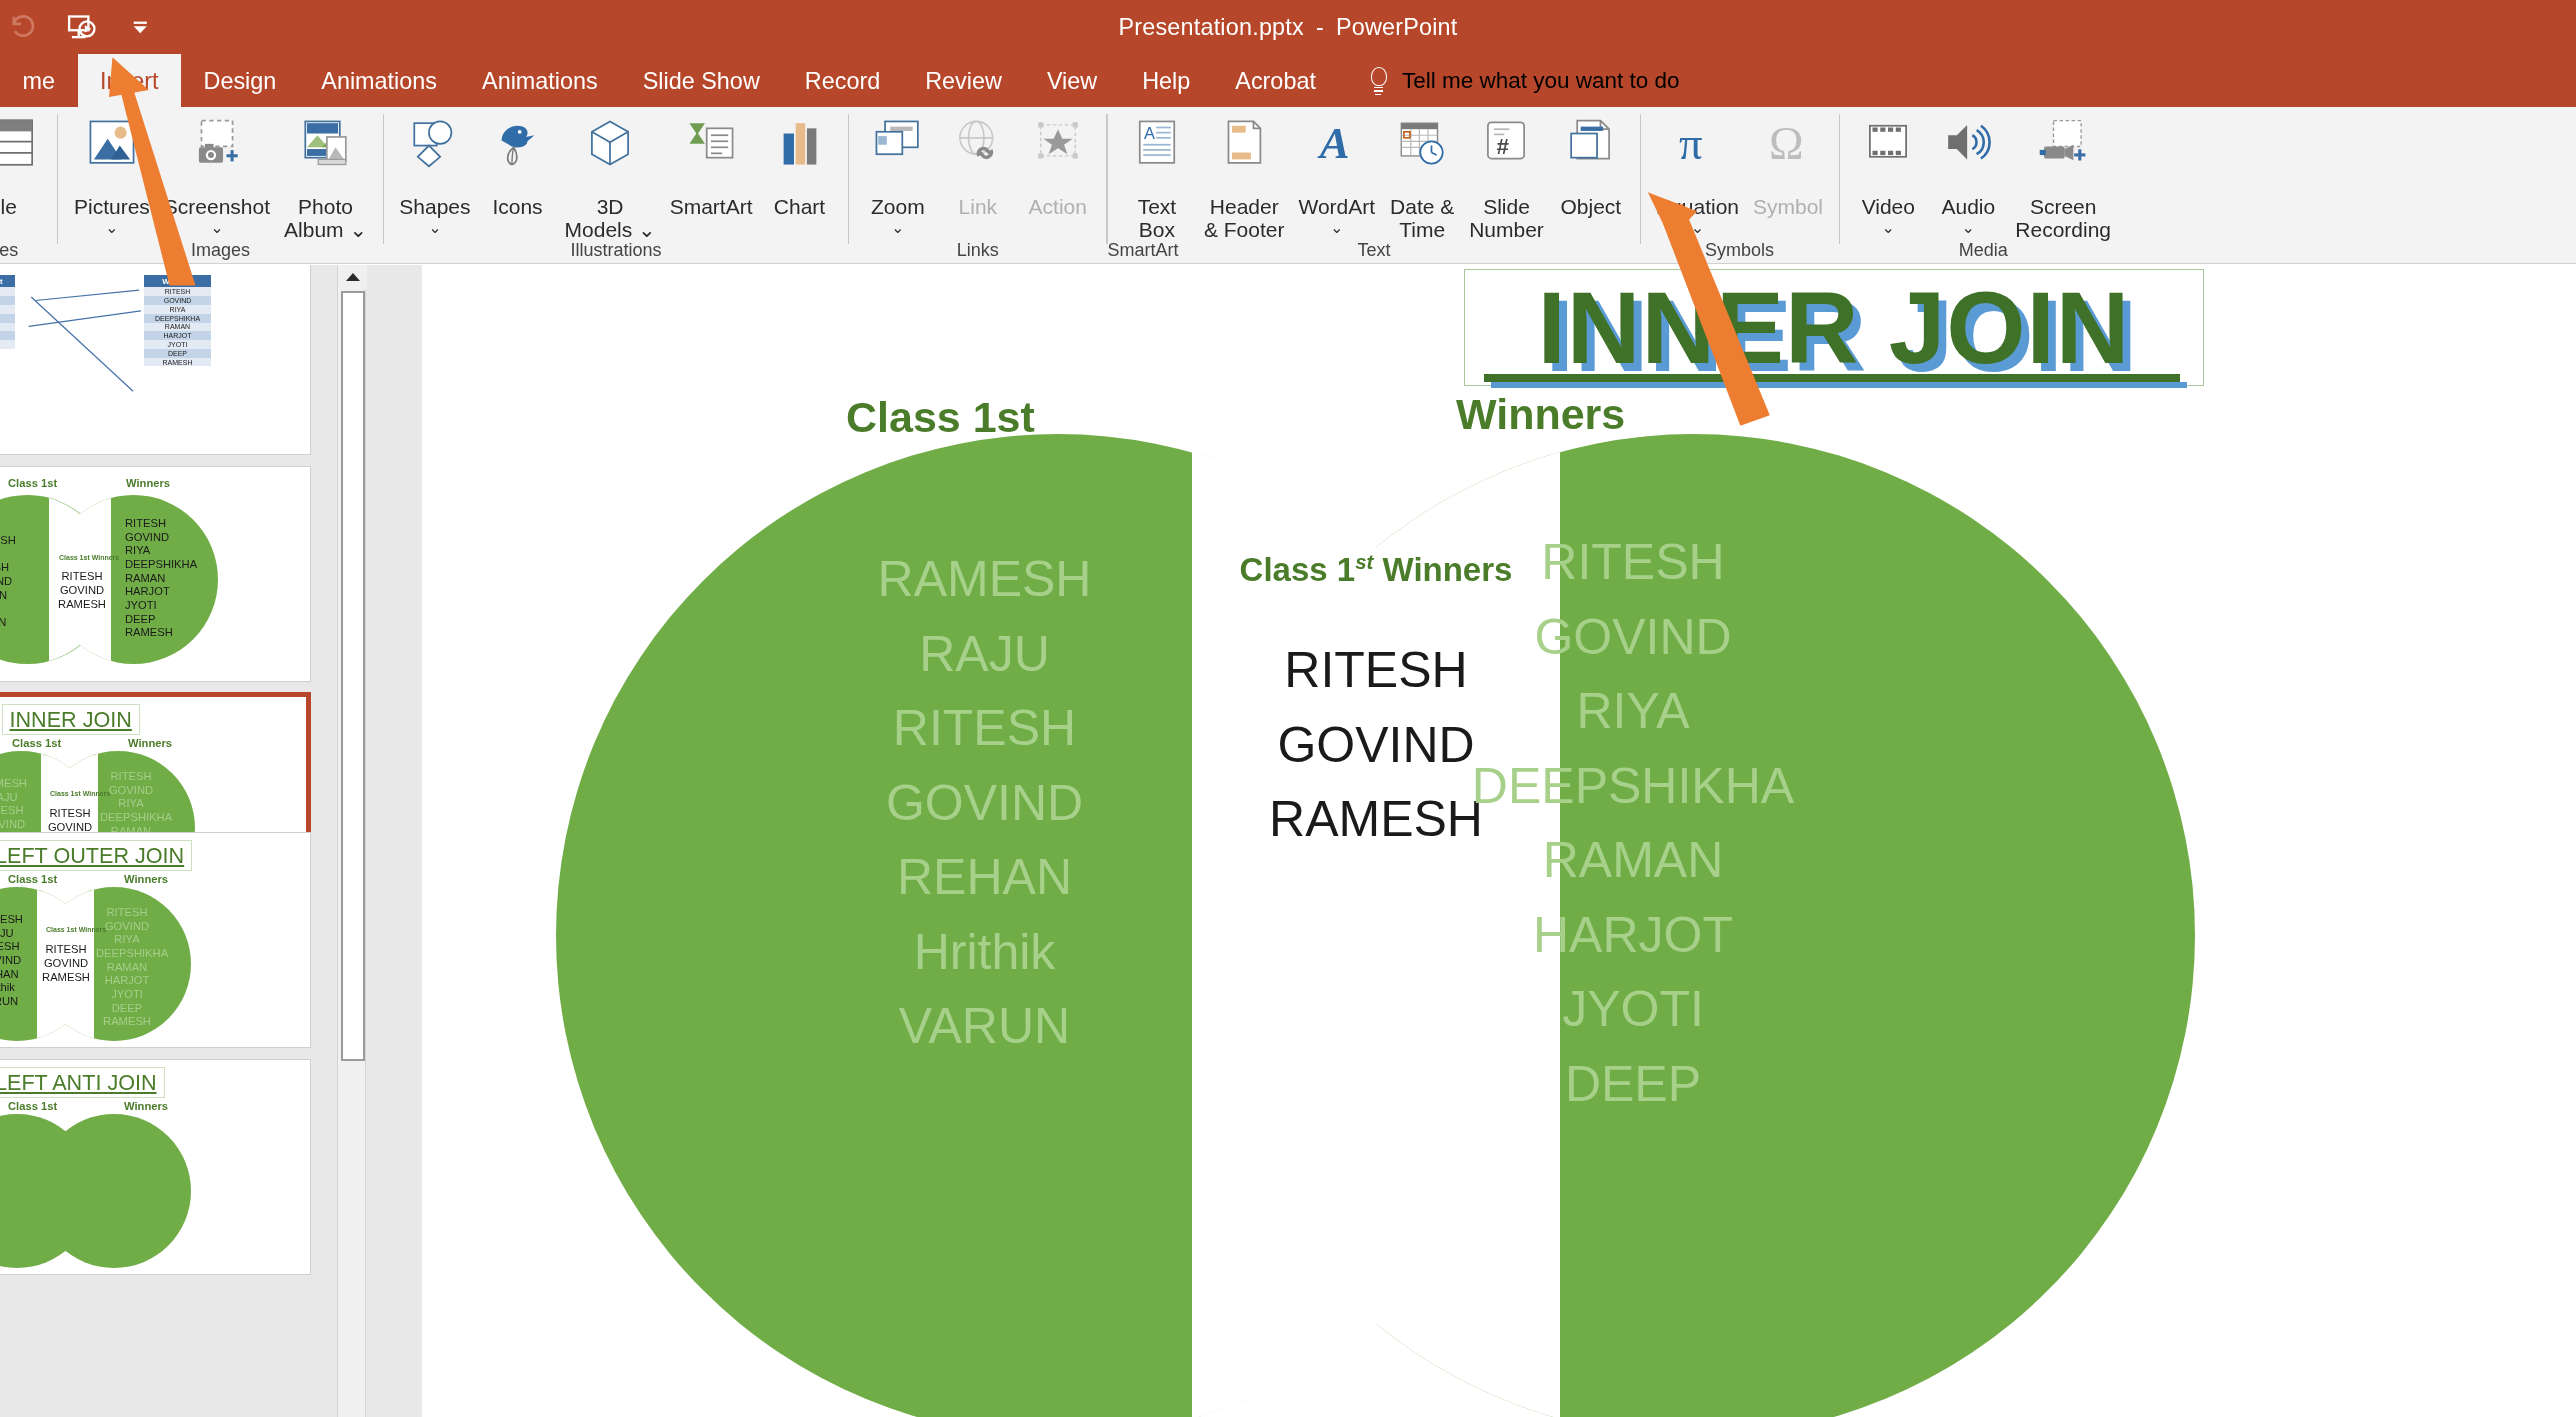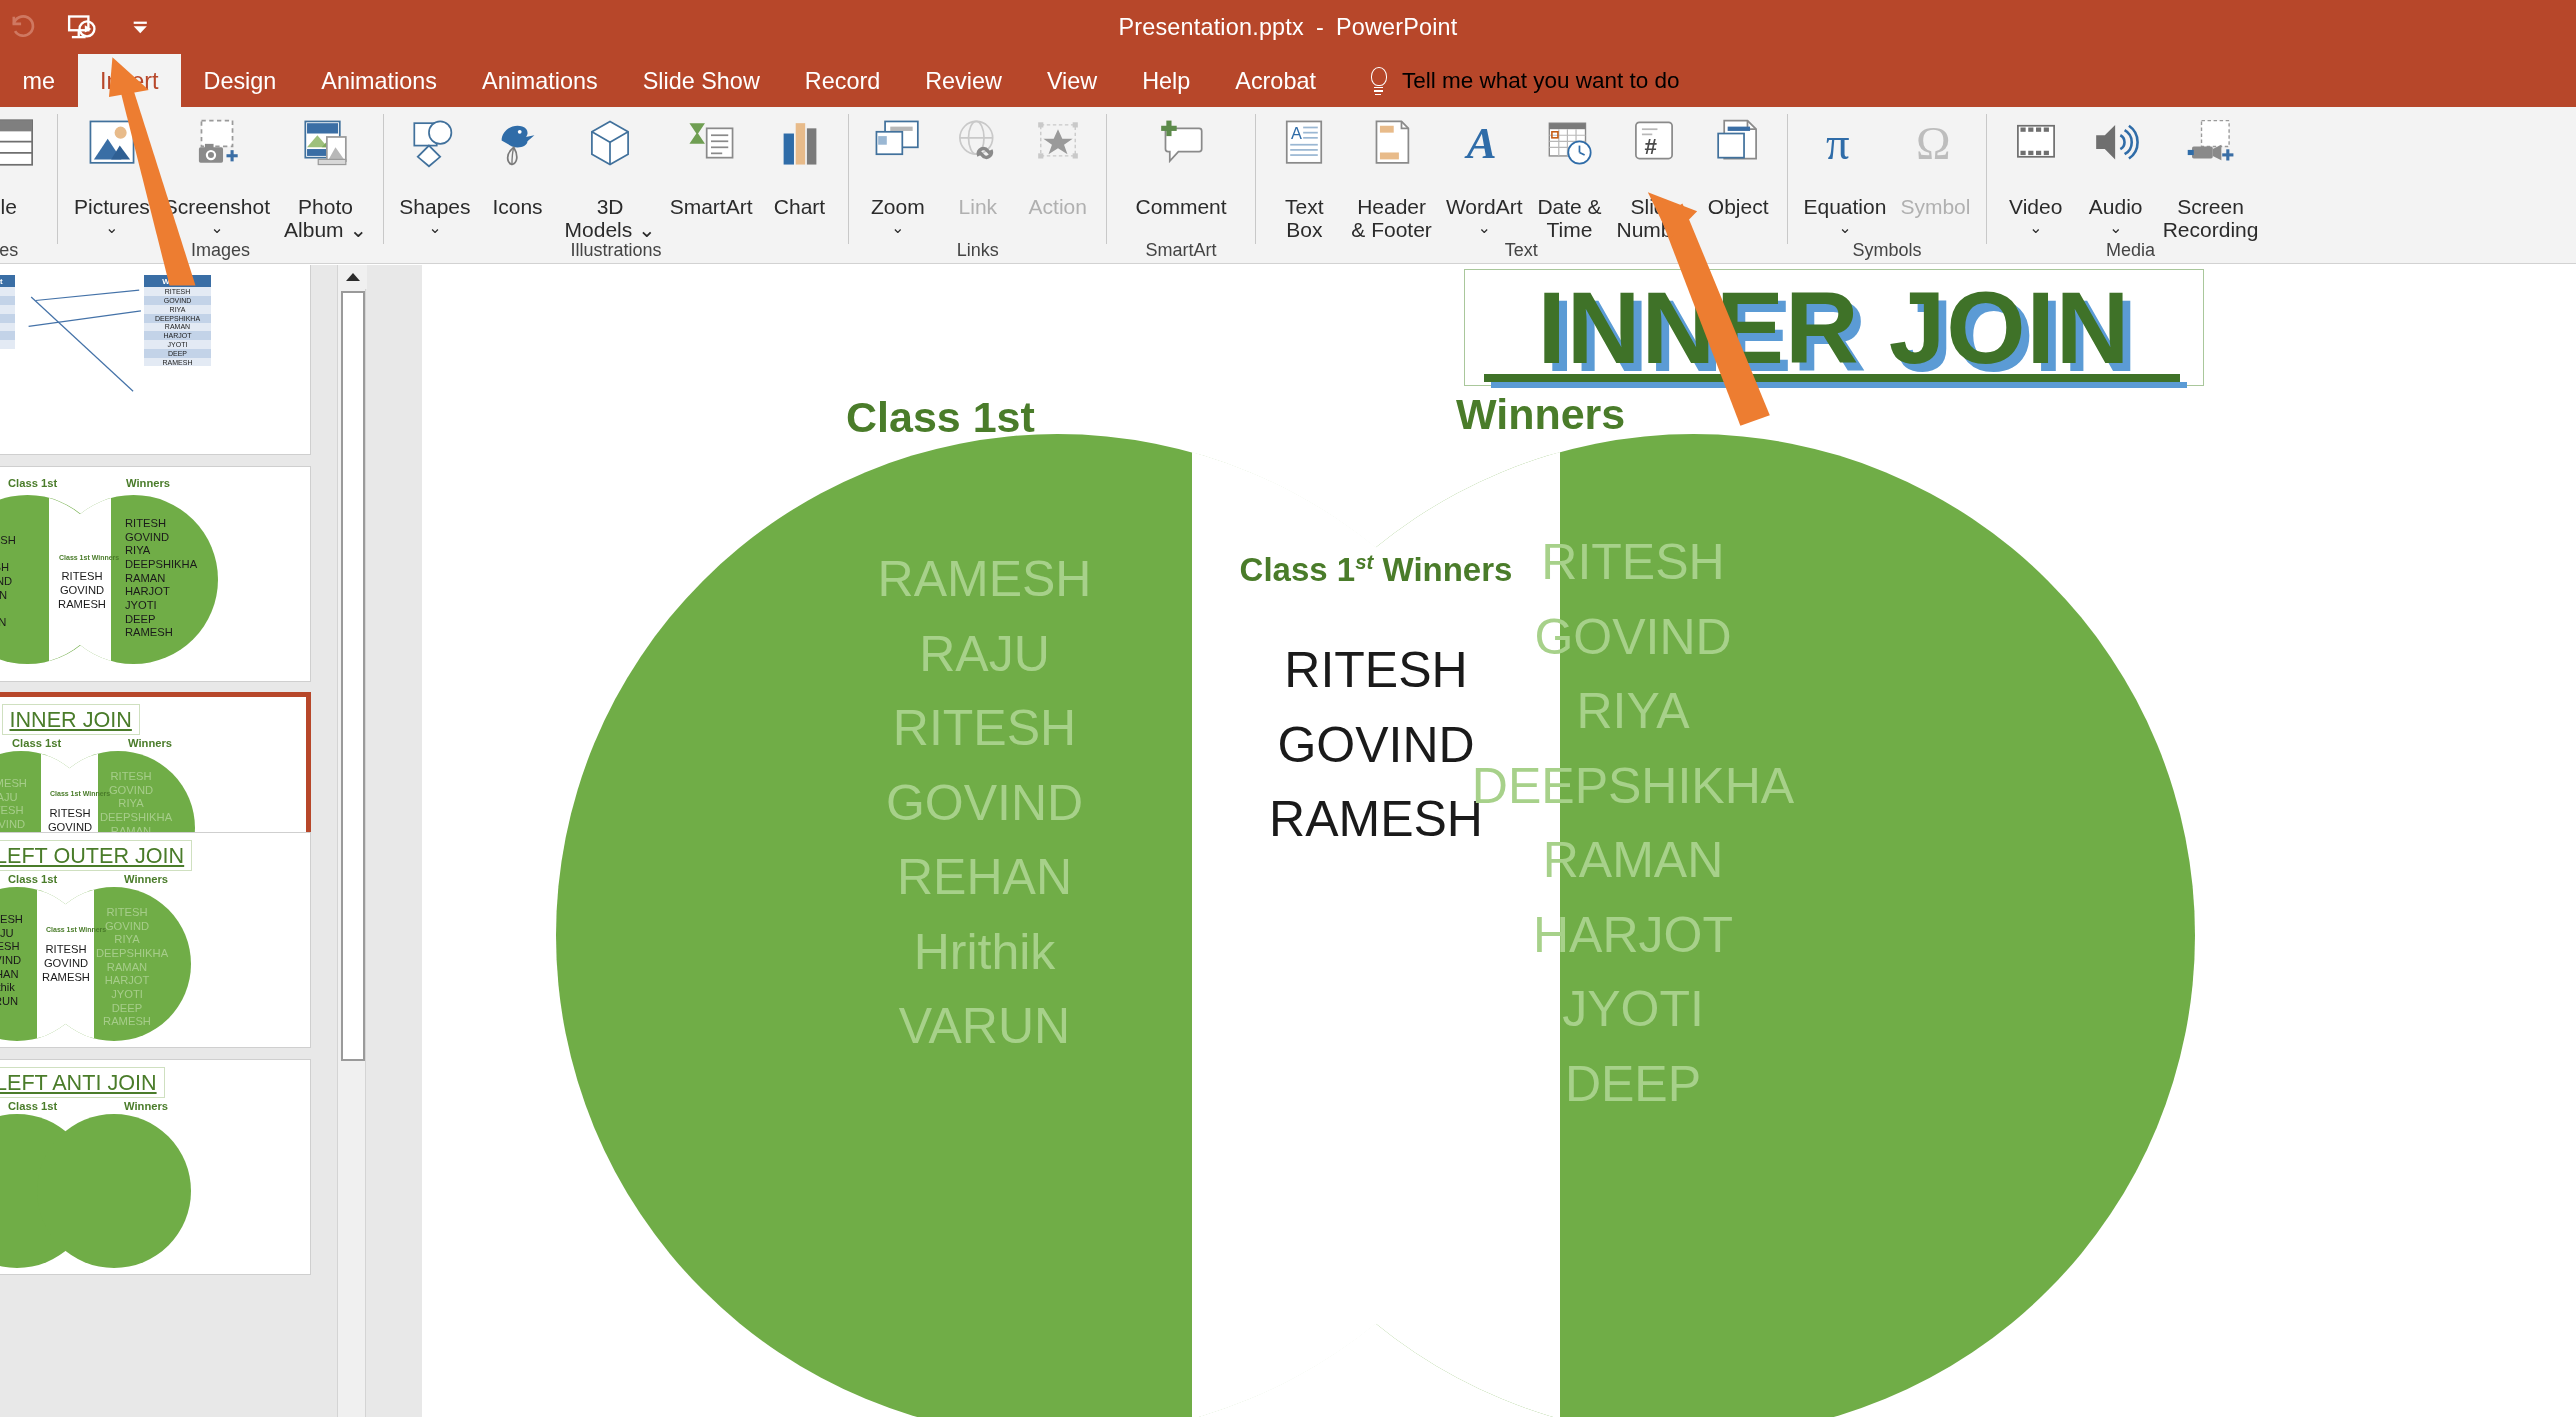--- a/index.html
+++ b/index.html
@@ -404,32 +404,20 @@
           </span>
           <span class="lbl">Action</span>
         </div>
       </div>
       <div class="rgroup-name">Links</div>
     </div>
 
     <div class="rsep"></div>
 
     <div class="rgroup">
-      <div class="rgroup-items">
-        <div class="rbtn" style="min-width:130px;">
-          <span class="glyph">
-            <svg width="50" height="50" viewBox="0 0 58 58">
-              <path d="M14 12 H50 a3 3 0 0 1 3 3 V36 a3 3 0 0 1 -3 3 H26 L16 50 V39 H14 a3 3 0 0 1 -3 -3 V15 a3 3 0 0 1 3 -3 Z" fill="#fff" stroke="#8a8a8a" stroke-width="2"></path>
-              <rect x="12" y="3" width="6" height="18" fill="#5c8a4a"></rect>
-              <rect x="6" y="9" width="18" height="6" fill="#5c8a4a"></rect>
-            </svg>
-          </span>
-          <span class="lbl">Comment</span>
-        </div>
-      </div>
       <div class="rgroup-name">SmartArt</div>
     </div>
 
     <div class="rsep"></div>
 
     <div class="rgroup">
       <div class="rgroup-items">
         <div class="rbtn">
           <span class="glyph">
             <svg width="50" height="50" viewBox="0 0 58 58">

